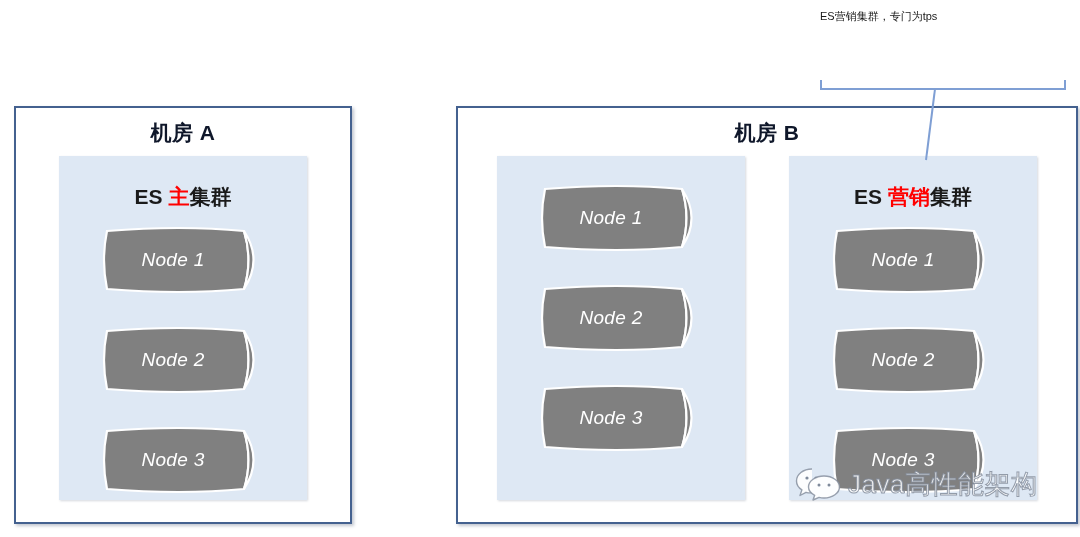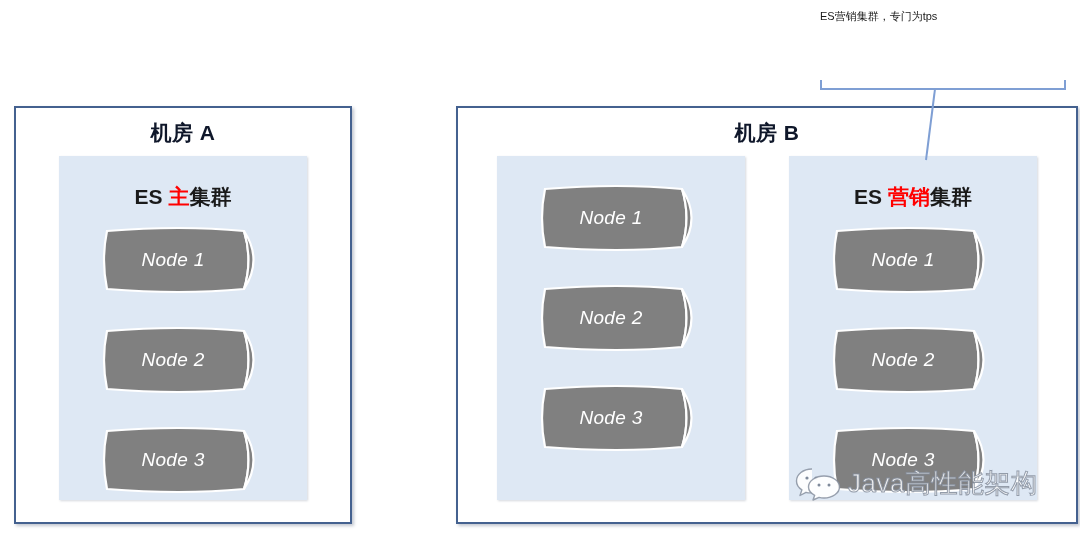--- a/index.html
+++ b/index.html
@@ -123,21 +123,21 @@
     height: 90px;
     overflow: visible;
   }
 
   
   .watermark {
     position: absolute;
     left: 795px;
     top: 466px;
     display: flex;
-    align-items: flex-start;
+    align-items: center;
     gap: 7px;
     pointer-events: none;
   }
   .watermark-text {
     font-size: 26px;
     color: rgba(255,255,255,0.88);
     -webkit-text-stroke: 1px rgba(130,140,155,0.85);
     letter-spacing: 0.5px;
   }
 </style>

